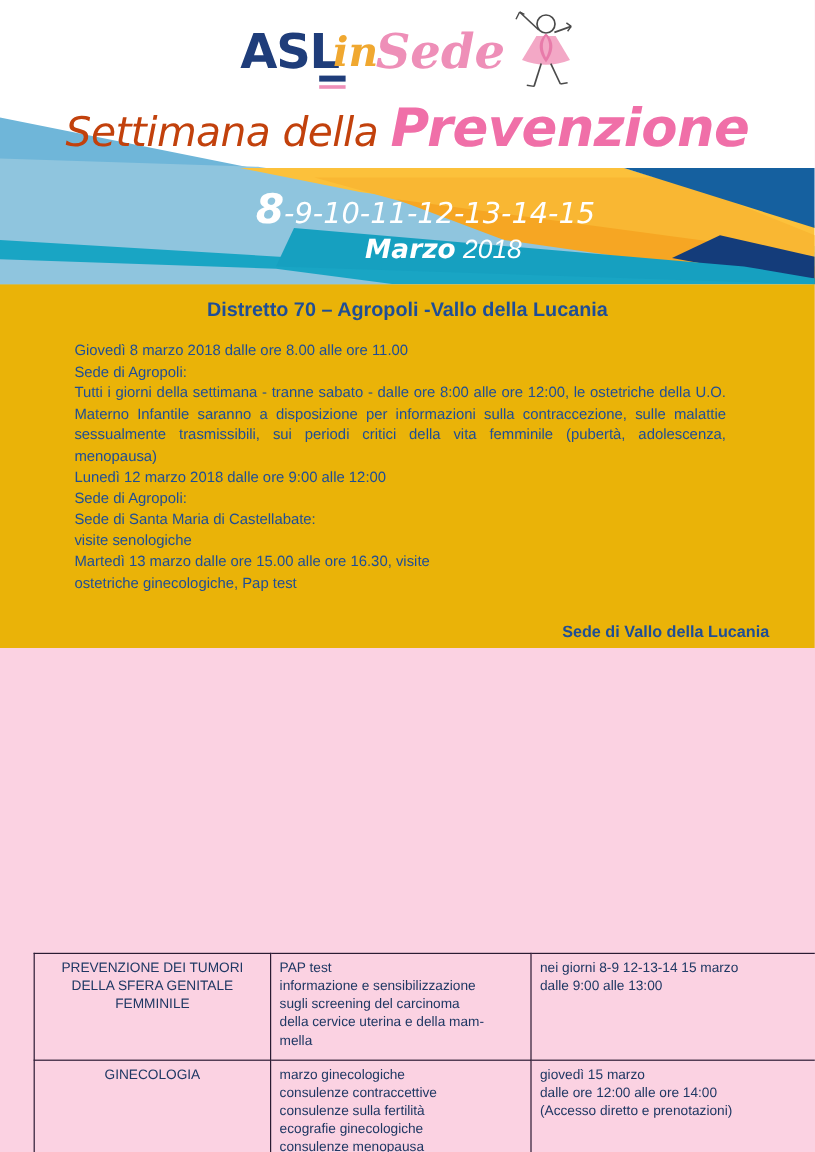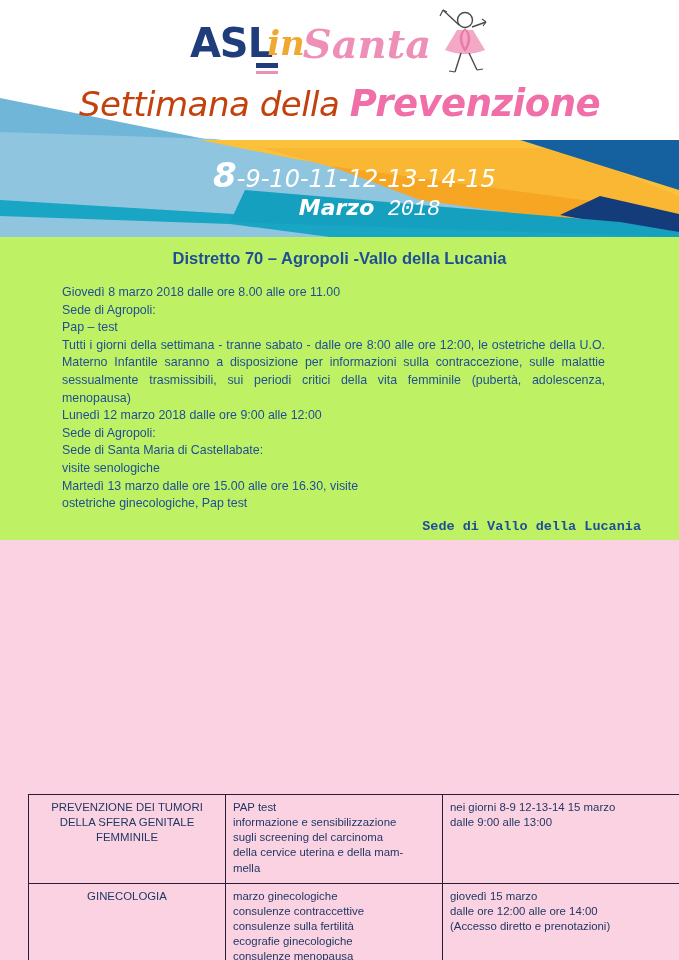--- a/index.html
+++ b/index.html
@@ -102,21 +102,21 @@
     font-family: "DejaVu Sans", sans-serif;
     font-style: italic;
     font-size: 34px;
     color: #c2410c;
     letter-spacing: -0.5px;
   }
   .title-bold {
     font-family: "DejaVu Sans", sans-serif;
     font-style: italic;
     font-weight: bold;
-    font-size: 37px;
+    font-size: 44px;
     color: #F06FA8;
     letter-spacing: -0.5px;
   }
 
   #banner-dates {
     position: absolute;
     left: 0;
     top: 158px;
     width: 679px;
     z-index: 6;
@@ -150,31 +150,31 @@
     line-height: 1;
   }
   .month-bold {
     font-family: "DejaVu Sans", sans-serif;
     font-weight: bold;
     font-style: italic;
     font-size: 22px;
     color: #ffffff;
   }
   .month-year {
-    font-family: Liberation Mono, monospace;
+    font-family: Liberation Sans, sans-serif;
     font-style: italic;
     font-size: 22px;
     color: #ffffff;
   }
 
   
   #content {
     position: relative;
     width: 679px;
-    background: #bef264;
+    background: #eab308;
     padding-bottom: 4px;
   }
   #district-title {
     text-align: center;
     font-family: "Liberation Sans", sans-serif;
     font-weight: bold;
     font-size: 16.5px;
     color: #1F4E96;
     padding-top: 12px;
     letter-spacing: 0px;
@@ -192,21 +192,21 @@
     margin: 0;
   }
   #info-block p.justify {
     text-align: justify;
     padding-right: 52px;
   }
   #sede-vallo {
     position: absolute;
     right: 38px;
     bottom: 2px;
-    font-family: Liberation Mono, monospace;
+    font-family: Liberation Sans, sans-serif;
     font-weight: bold;
     font-size: 13.5px;
     color: #1F4E96;
   }
   #info-wrap {
     position: relative;
     height: 252px;
   }
 
   
@@ -262,21 +262,21 @@
     <polygon points="520,140 679,140 679,190" fill="#15609F"></polygon>
     <polygon points="600,196 679,214 679,237 560,215" fill="#143C7A"></polygon>
 
     <polygon points="0,200 250,215 679,232 679,237 0,237" fill="#19A5C4"></polygon>
     <polygon points="245,190 620,222 679,232 679,237 230,222" fill="#16A0C0"></polygon>
     <polygon points="0,216 230,224 330,237 0,237" fill="#8FC5DE"></polygon>
   </svg>
 
   <div id="logo-block">
     <div id="logo-row">
-      <span class="logo-asl">ASL</span><span class="logo-in">in</span><span class="logo-rosa">Santa</span><span id="logo-dancer">
+      <span class="logo-asl">ASL</span><span class="logo-in">in</span><span class="logo-rosa">Sede</span><span id="logo-dancer">
         <svg width="56" height="66" viewBox="0 0 56 66">
 
           <circle cx="32" cy="12" r="7.5" fill="none" stroke="#4A4A4A" stroke-width="1.4"></circle>
 
           <path d="M26 17 L10 2" stroke="#4A4A4A" stroke-width="1.4" fill="none"></path>
           <path d="M10 2 L7 8 M10 2 L14 4" stroke="#4A4A4A" stroke-width="1.2" fill="none"></path>
           <path d="M39 19 L53 14" stroke="#4A4A4A" stroke-width="1.4" fill="none"></path>
           <path d="M53 14 L49 11 M53 14 L50 18" stroke="#4A4A4A" stroke-width="1.2" fill="none"></path>
 
           <path d="M24 22 L40 22 L52 42 Q32 50 12 42 Z" fill="#F3A8C6"></path>
@@ -310,21 +310,20 @@
 </div>
 
 <div id="content">
 
   <div id="district-title">Distretto 70 – Agropoli -Vallo  della Lucania</div>
 
   <div id="info-wrap">
     <div id="info-block">
         <p>Giovedì 8 marzo 2018  dalle ore 8.00 alle ore 11.00</p>
         <p>Sede di Agropoli:</p>
-        <p>Pap – test</p>
         <p class="justify">Tutti i giorni della settimana - tranne sabato - dalle ore 8:00 alle ore 12:00, le ostetriche della U.O. Materno Infantile saranno a disposizione per informazioni sulla contraccezione, sulle malattie sessualmente trasmissibili, sui periodi critici della vita femminile (pubertà, adolescenza, menopausa)</p>
         <p>Lunedì 12 marzo 2018   dalle ore 9:00 alle 12:00</p>
         <p>Sede di Agropoli:</p>
         <p>Sede di Santa  Maria di Castellabate:</p>
         <p>visite senologiche</p>
         <p>Martedì 13 marzo dalle ore 15.00 alle ore 16.30, visite</p>
         <p>ostetriche ginecologiche, Pap test</p>
       </div>
     <div id="sede-vallo">Sede di Vallo della Lucania</div>
   </div>

